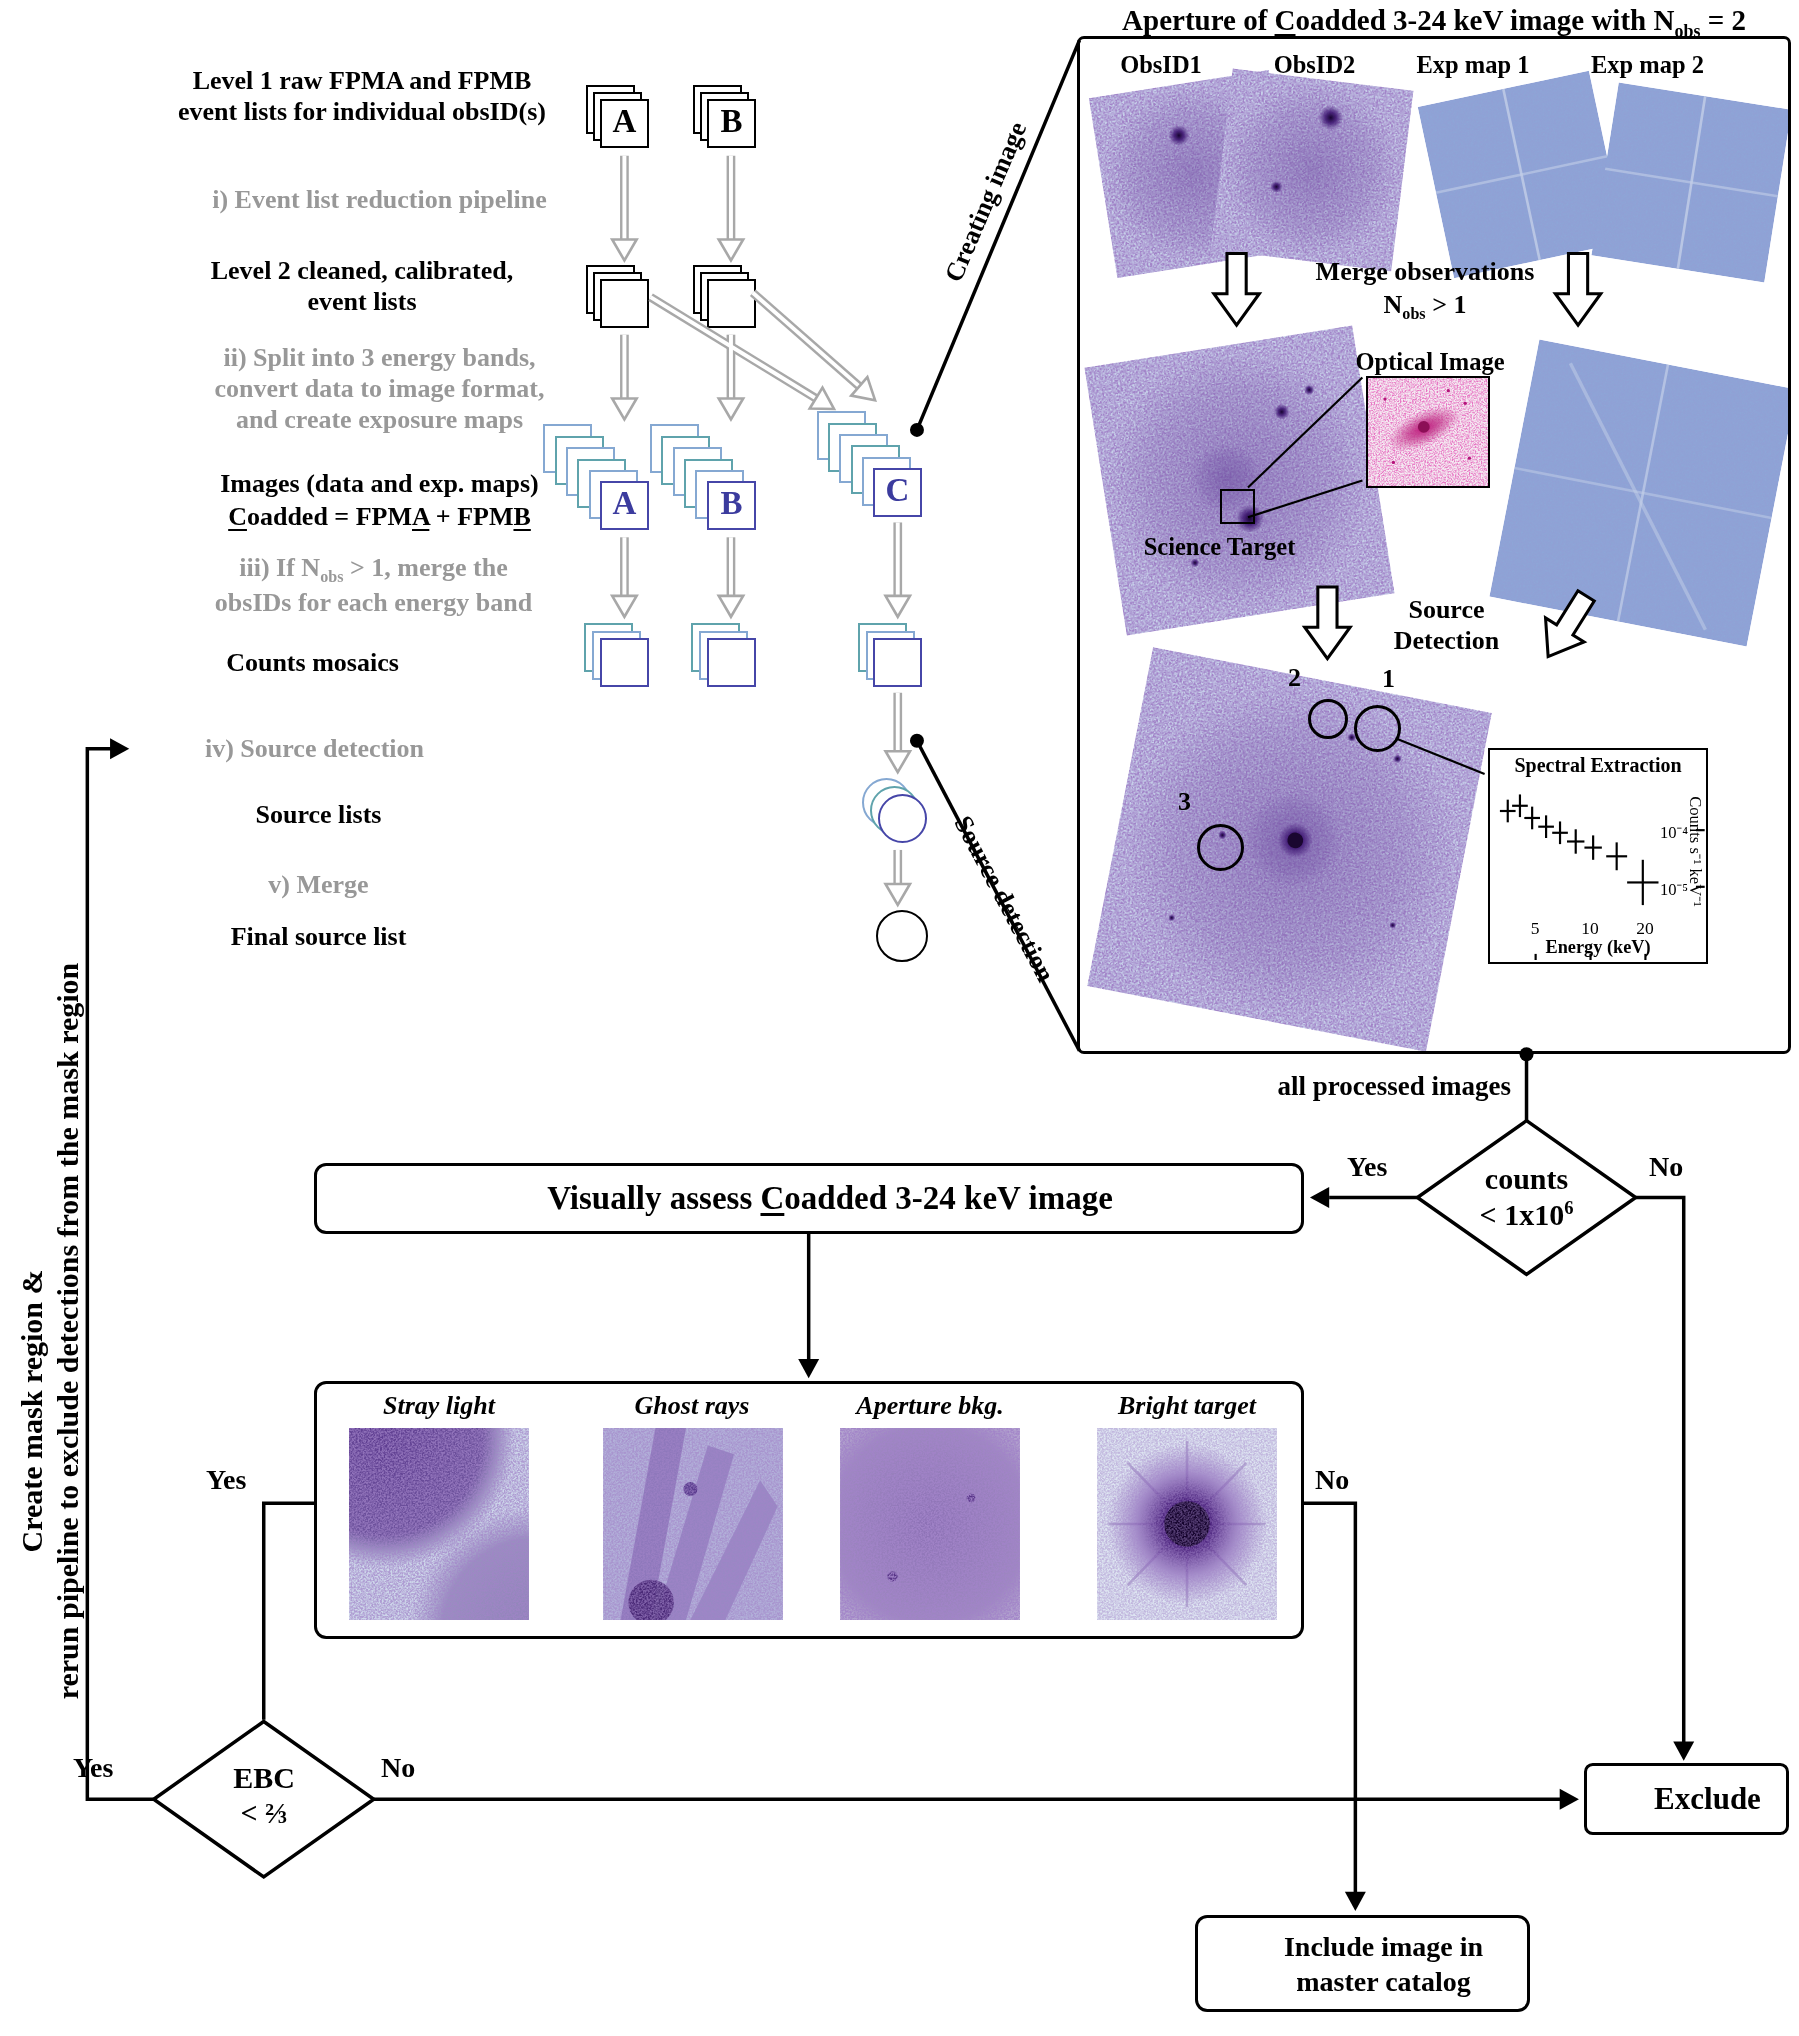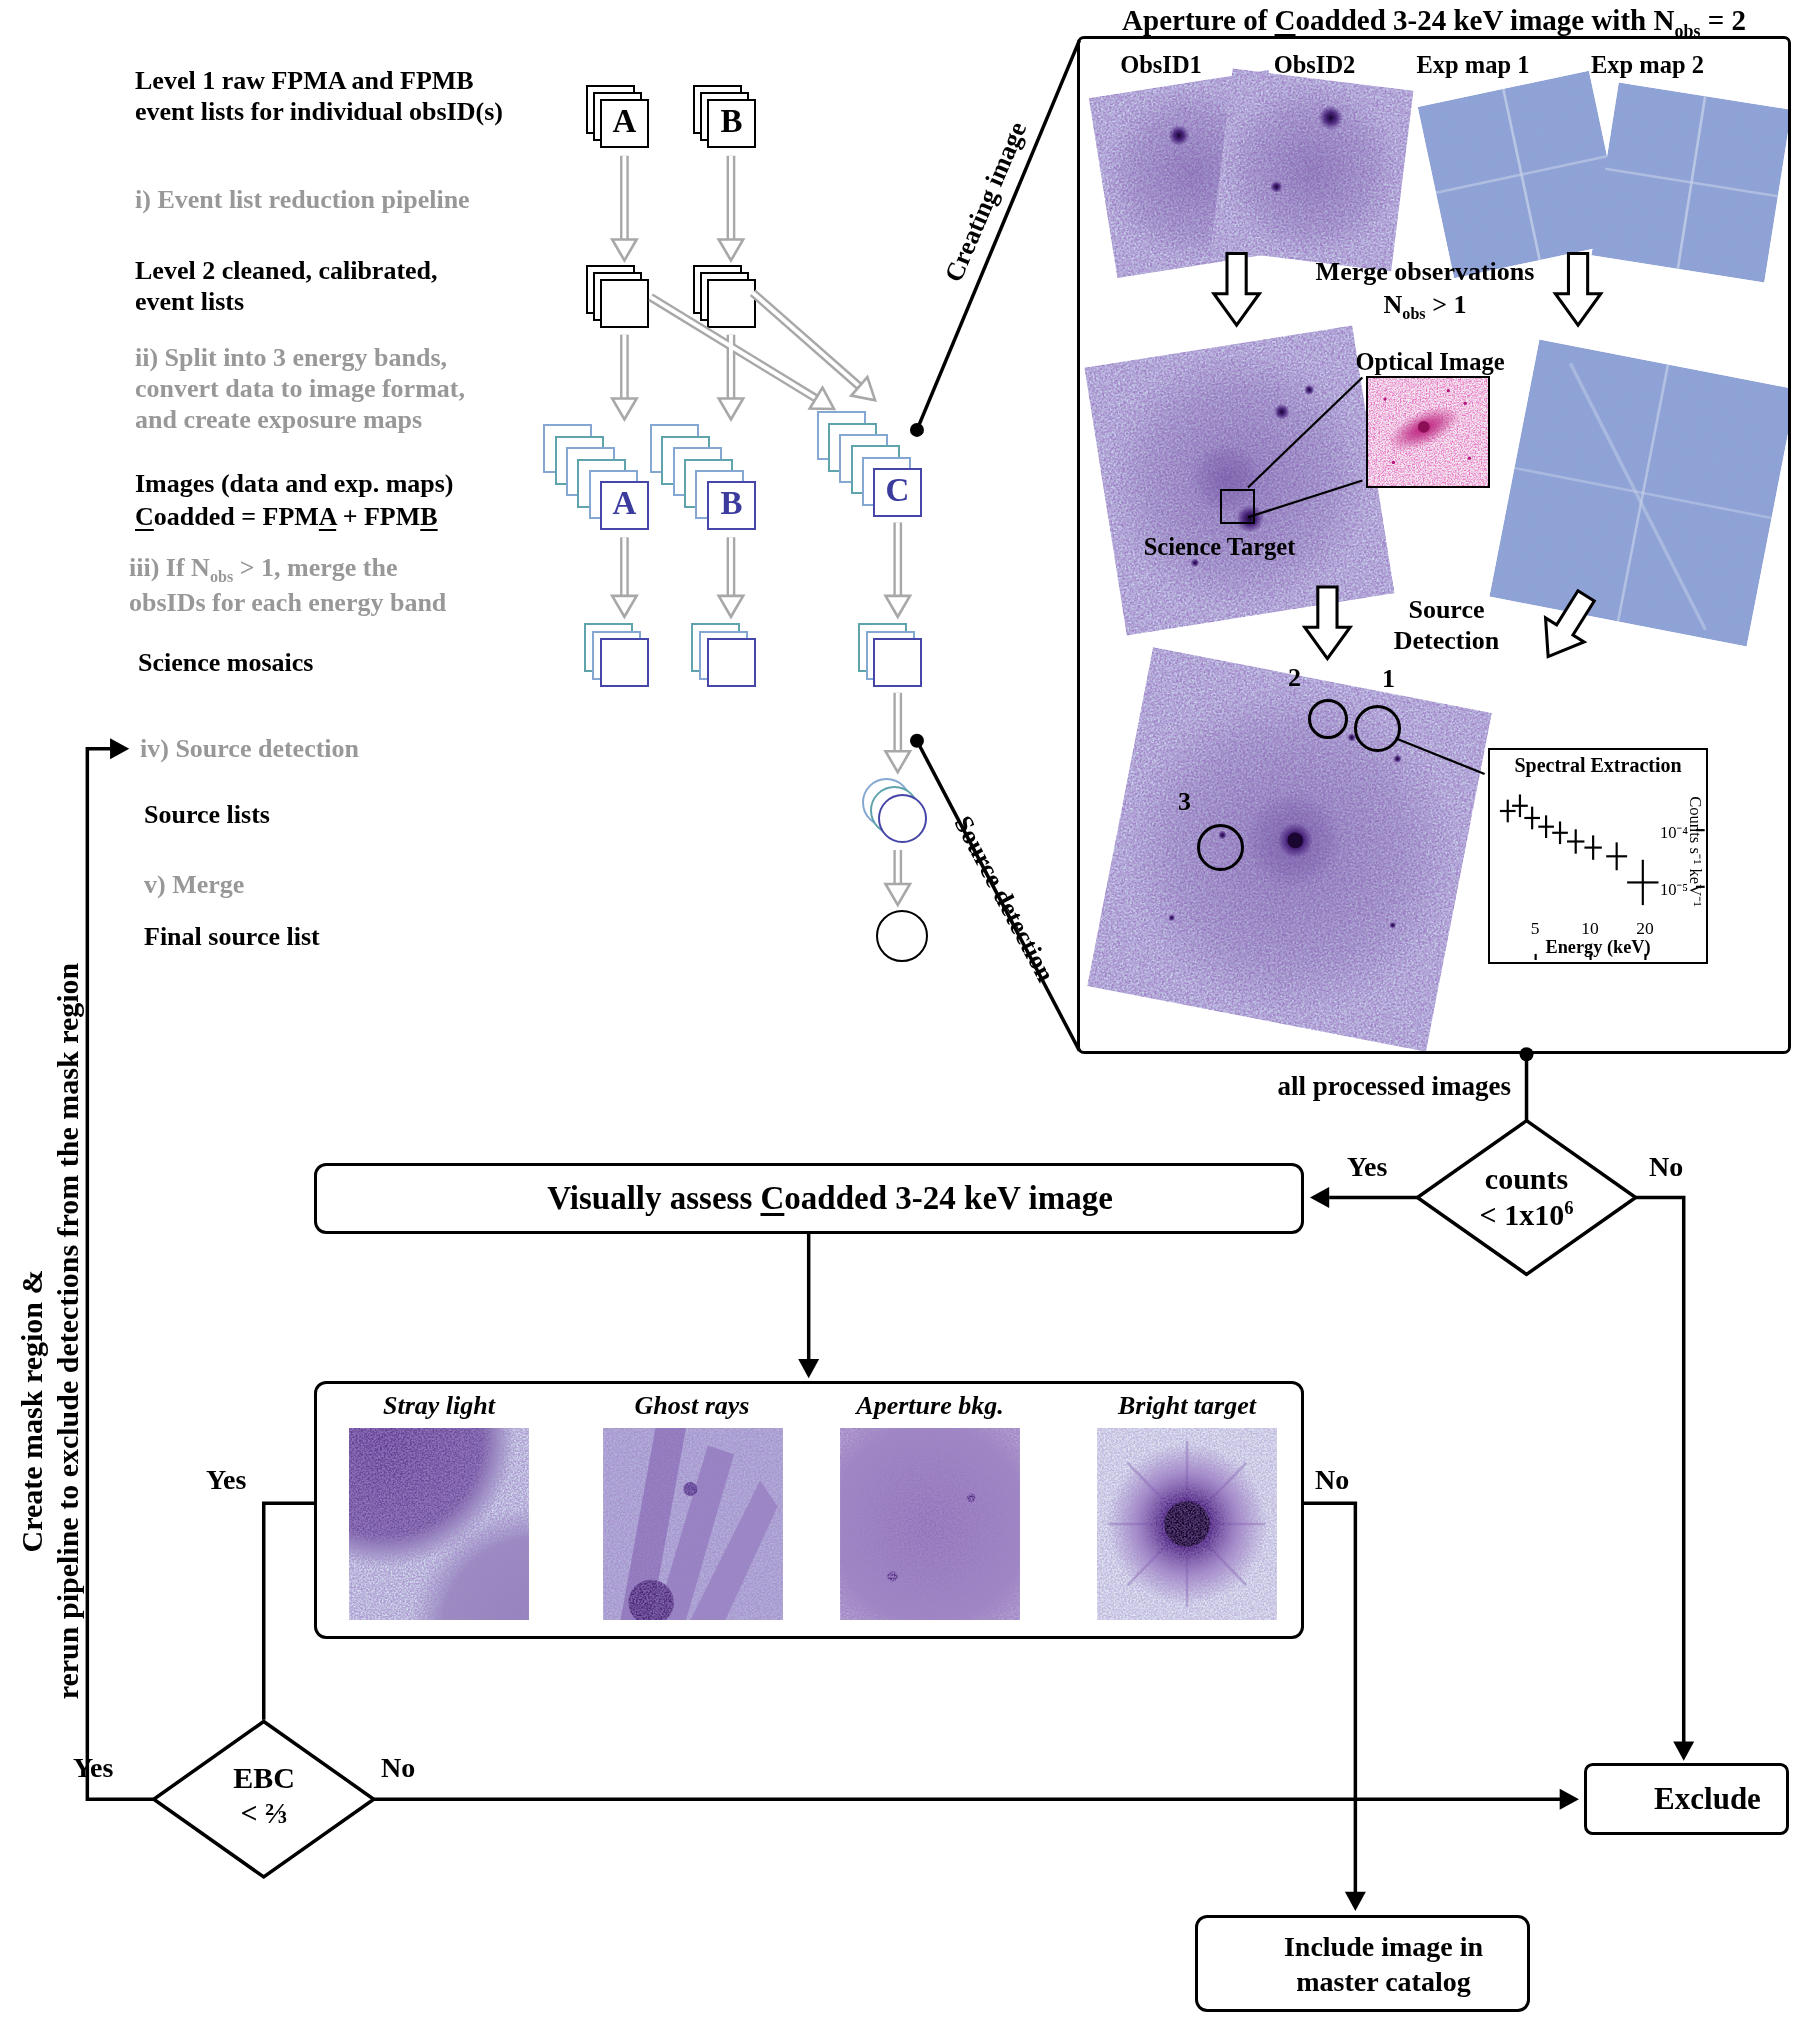--- a/index.html
+++ b/index.html
@@ -1,18 +1,18 @@
 <!DOCTYPE html>
 <html style="font-size:14px"><head>
 <meta charset="utf-8">
 <style>
   html,body{margin:0;padding:0;background:#fff;}
   #canvas{position:relative;width:1799px;height:2037px;background:#fff;
           font-family:"Liberation Serif",serif;color:#000;overflow:hidden;}
-  .txt{position:absolute;z-index:60;}
+  .txt{position:absolute;z-index:60;text-align:center;}
   .b{font-weight:bold}
   .i{font-style:italic}
   .c{text-align:center}
   .r{text-align:right}
   .pre{white-space:pre-line}
   .nw{white-space:nowrap}
   .gray{color:#989898}
   .u{text-decoration:underline;text-underline-offset:3.5px;}
   sub{font-size:62%;} sup{font-size:62%;}
   .sq{position:absolute;width:49px;height:49px;background:#fff;border:2.6px solid #000;
@@ -224,21 +224,21 @@
 <div class="txt b" style="left:135px;top:468px;width:489px;font-size:26px;line-height:1.25">
   <span>Images (data and exp. maps)</span><br>
   <span class="u">C</span><span>oadded = FPM</span><span class="u">A</span><span> + FPM</span><span class="u">B</span>
 </div>
 
 <div class="txt b gray" style="left:129px;top:552px;width:489px;font-size:26px;line-height:1.2">
   <span>iii) If N</span><sub>obs</sub><span> &gt; 1, merge the</span><br>
   <span>obsIDs for each energy band</span>
 </div>
 
-<div class="txt b" style="left:138px;top:648px;width:349px;font-size:26px">Science mosaics</div>
+<div class="txt b" style="left:138px;top:648px;width:349px;font-size:26px">Counts mosaics</div>
 
 <div class="txt b gray" style="left:140px;top:734px;width:349px;font-size:26px">iv) Source detection</div>
 
 <div class="txt b" style="left:144px;top:800px;width:349px;font-size:26px">Source lists</div>
 
 <div class="txt b gray" style="left:144px;top:870px;width:349px;font-size:26px">v) Merge</div>
 
 <div class="txt b" style="left:144px;top:922px;width:349px;font-size:26px">Final source list</div>
 
 <div class="sq" style="left:586px;top:85px"></div>

